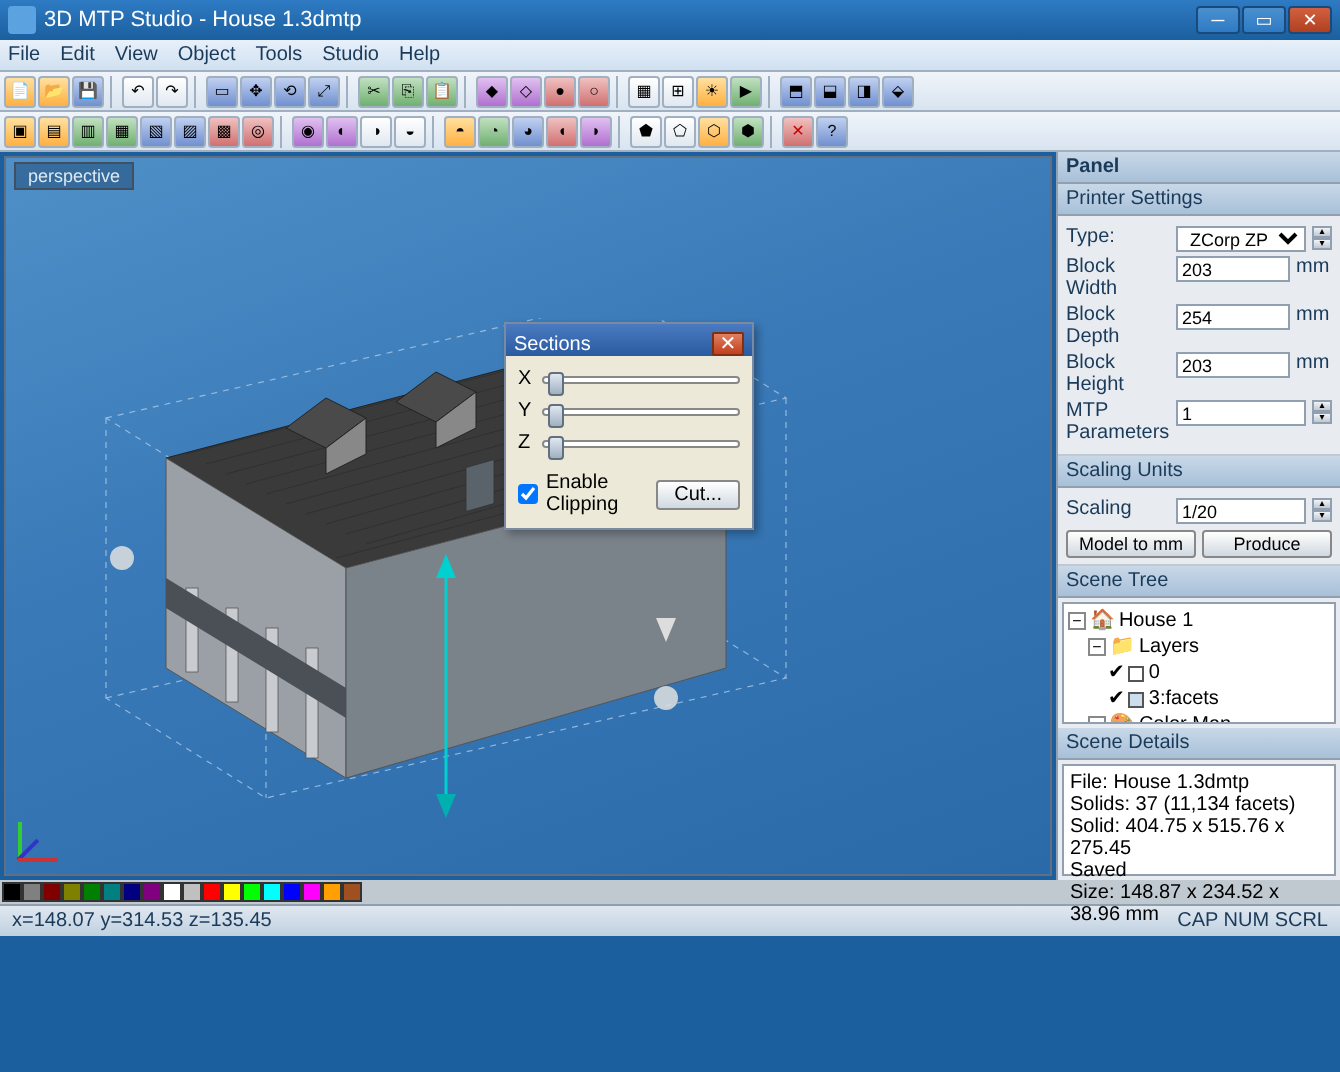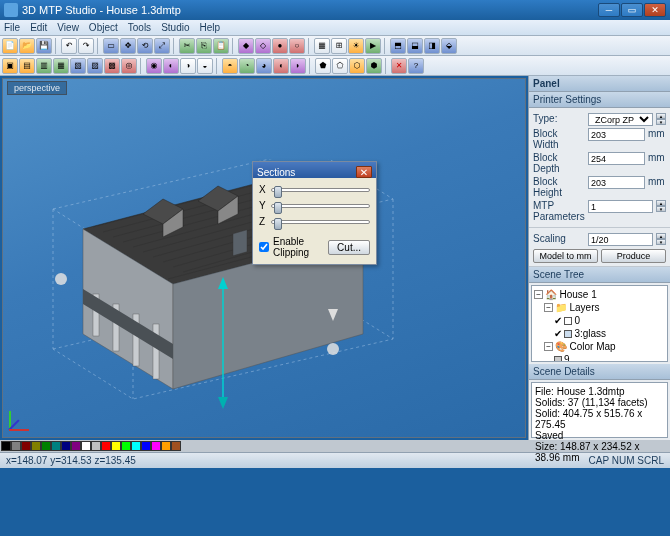--- a/index.html
+++ b/index.html
@@ -279,41 +279,42 @@
       <div class="prow">
           <div class="plbl">MTP Parameters</div>
           <input value="1" style="">
           <div class="spin">
             <div>▴</div>
             <div>▾</div>
           </div>
         </div>
     </div>
 
+    <div class="panel-title" style="font-weight:normal">Scaling Units</div>
     <div class="panel-sect">
       <div class="prow">
           <div class="plbl">Scaling</div>
           <input value="1/20" style="">
           <div class="spin">
             <div>▴</div>
             <div>▾</div>
           </div>
         </div>
       <div class="btnrow">
         <button>Model to mm</button>
         <button>Produce</button>
       </div>
     </div>
 
     <div class="panel-title" style="font-weight:normal">Scene Tree</div>
     <div class="tree">
       <div class="node"><span class="exp">−</span>🏠 <span>House 1</span></div>
       <div class="node i1"><span class="exp">−</span>📁 <span>Layers</span></div>
       <div class="node i2">✔ <span class="sq" style="background:#fff"></span> <span>0</span></div>
-      <div class="node i2">✔ <span class="sq" style="background:#cde"></span> <span>3:glass</span></div>
+      <div class="node i2">✔ <span class="sq" style="background:#cde"></span> <span>3:facets</span></div>
       <div class="node i1"><span class="exp">−</span>🎨 <span>Color Map</span></div>
       <div class="node i2">
           <span class="sq" style="background:#ccc"></span> 
           <span>9</span>
         </div>
       <div class="node i2">
           <span class="sq" style="background:#ec5"></span> 
           <span>19</span>
         </div>
       <div class="node i2">

